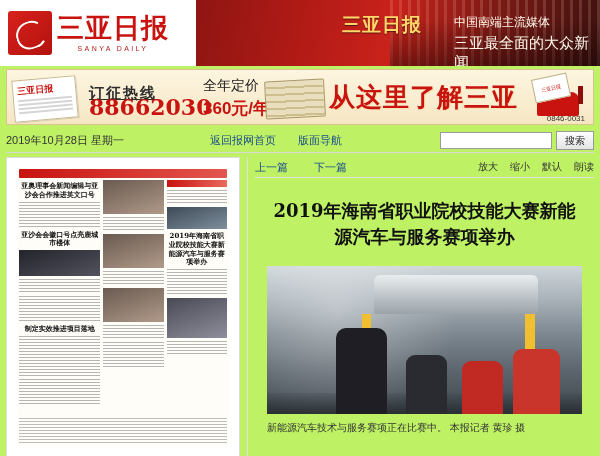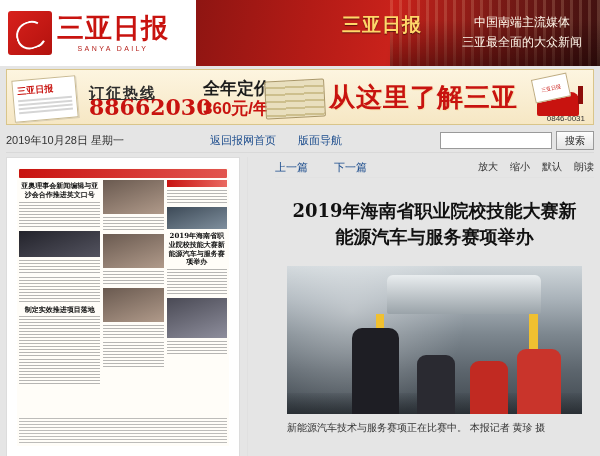--- a/index.html
+++ b/index.html
@@ -12,21 +12,21 @@
     overflow: hidden;
     background: #ffffff;
     font-family: "Liberation Sans", sans-serif;
     font-size: 11px;
     color: #222;
   }
   .page {
     width: 600px;
     height: 456px;
     position: relative;
-    background: #e5e5e5;
+    background: #bef264;
   }
 
   
   .masthead {
     height: 66px;
     display: flex;
     align-items: stretch;
     background: #fff;
   }
   .logo-block {
@@ -100,28 +100,26 @@
     font-weight: bold;
     color: #ffd76a;
     text-shadow: 0 1px 1px rgba(0,0,0,.5);
     letter-spacing: 1px;
   }
   .banner-top .b-line1 {
     position: absolute;
     left: 258px; top: 14px;
     font-size: 12px;
     color: #fff7ea;
-    padding-left: 20px;
   }
   .banner-top .b-line2 {
     position: absolute;
     left: 258px; top: 34px;
-    font-size: 12px;
+    font-size: 15px;
     color: #fff7ea;
-    padding-left: 8px;
   }
 
   
   .ad-strip {
     height: 56px;
     margin: 3px 6px 0 6px;
     border: 1px solid #d9c58a;
     background: linear-gradient(180deg, #fdf5e0 0%, #f6e7c4 100%);
     position: relative;
     overflow: hidden;
@@ -162,22 +160,22 @@
     left: 82px; top: 24px;
     font-family: "DejaVu Serif", serif;
     font-size: 22px;
     font-weight: bold;
     color: #c8130f;
     letter-spacing: 0px;
   }
   .ad-price-label {
     position: absolute;
     left: 196px; top: 7px;
-    font-size: 17px;
-    font-weight: bold;
+    font-size: 14px;
+    font-weight: normal;
     color: #1c1c1c;
   }
   .ad-price {
     position: absolute;
     left: 196px; top: 27px;
     font-size: 17px;
     font-weight: bold;
     color: #c8130f;
   }
   .ad-money {
@@ -302,21 +300,20 @@
     position: relative;
   }
   .divider-v {
     width: 1px;
     background: #e0e0e0;
     margin: 0 7px;
   }
   .right-pane {
     flex: 1;
     overflow: hidden;
-    margin-left: 20px;
   }
 
   
   .np {
     width: 100%;
     height: 100%;
     background: #fffdf8;
     position: relative;
     font-size: 3px;
     line-height: 1.1;
@@ -533,20 +530,21 @@
   <div class="content">
 
     <div class="left-pane">
       <div class="np">
         <div class="np-top-banner"></div>
         <div class="np-cols">
 
           <div class="np-col wide">
             <div class="np-head">亚奥理事会新闻编辑与亚沙会合作推进英文口号</div>
             <div class="np-text"></div>
+            <div class="np-head">亚沙会会徽口号点亮鹿城市楼体</div>
             <div class="np-photo dark"></div>
             <div class="np-text s"></div>
             <div class="np-text"></div>
             <div class="np-head">制定实效推进项目落地</div>
             <div class="np-text l"></div>
             <div class="np-text"></div>
           </div>
 
           <div class="np-col">
             <div class="np-photo portrait"></div>

